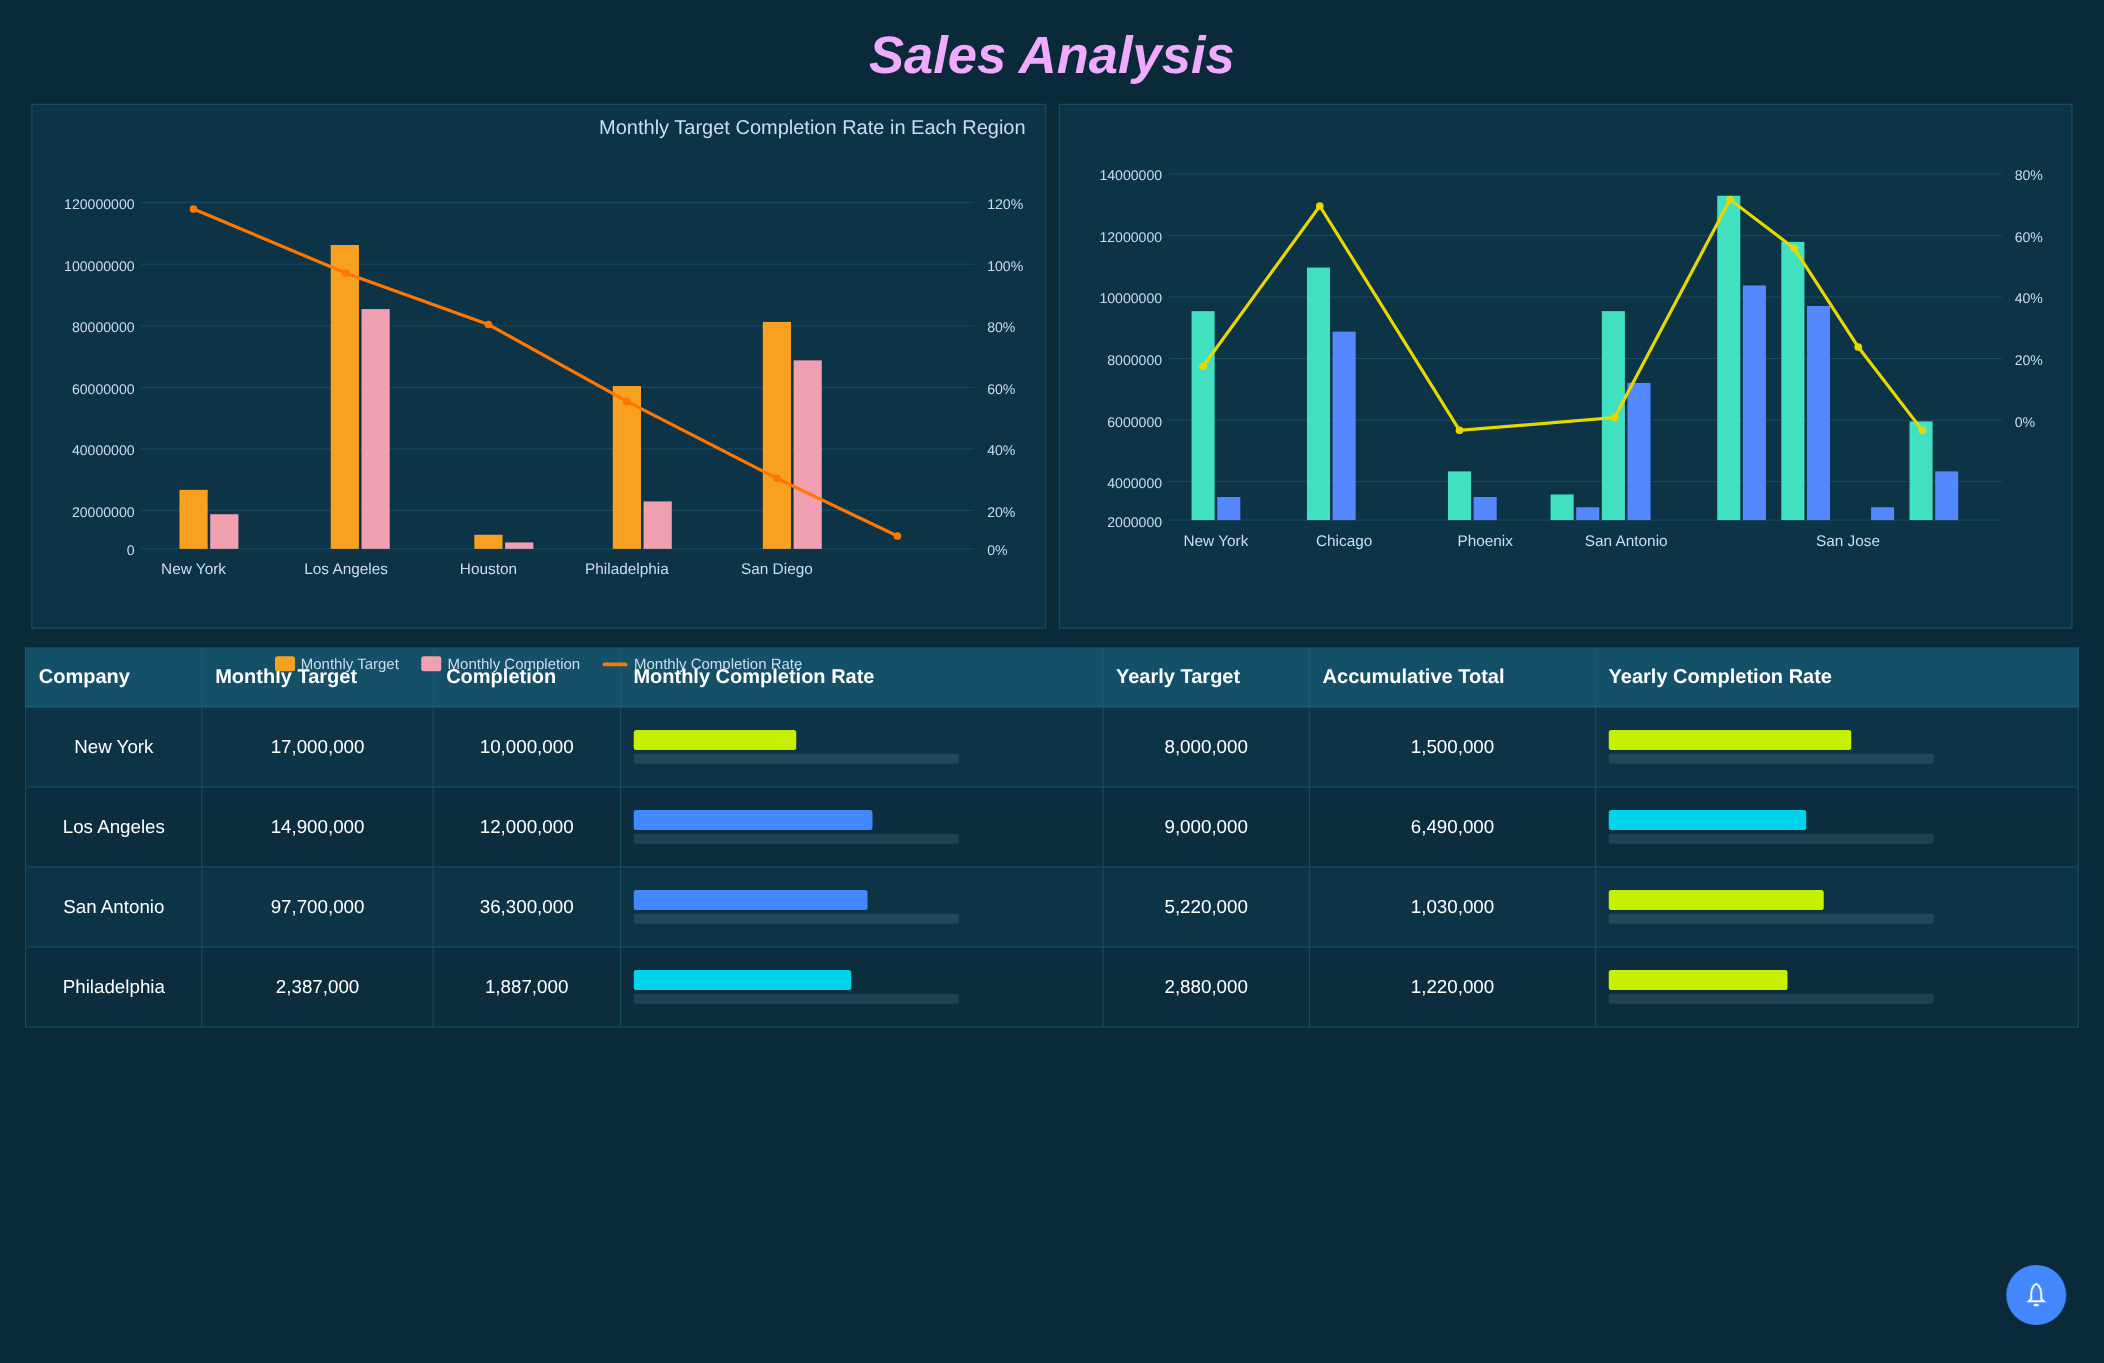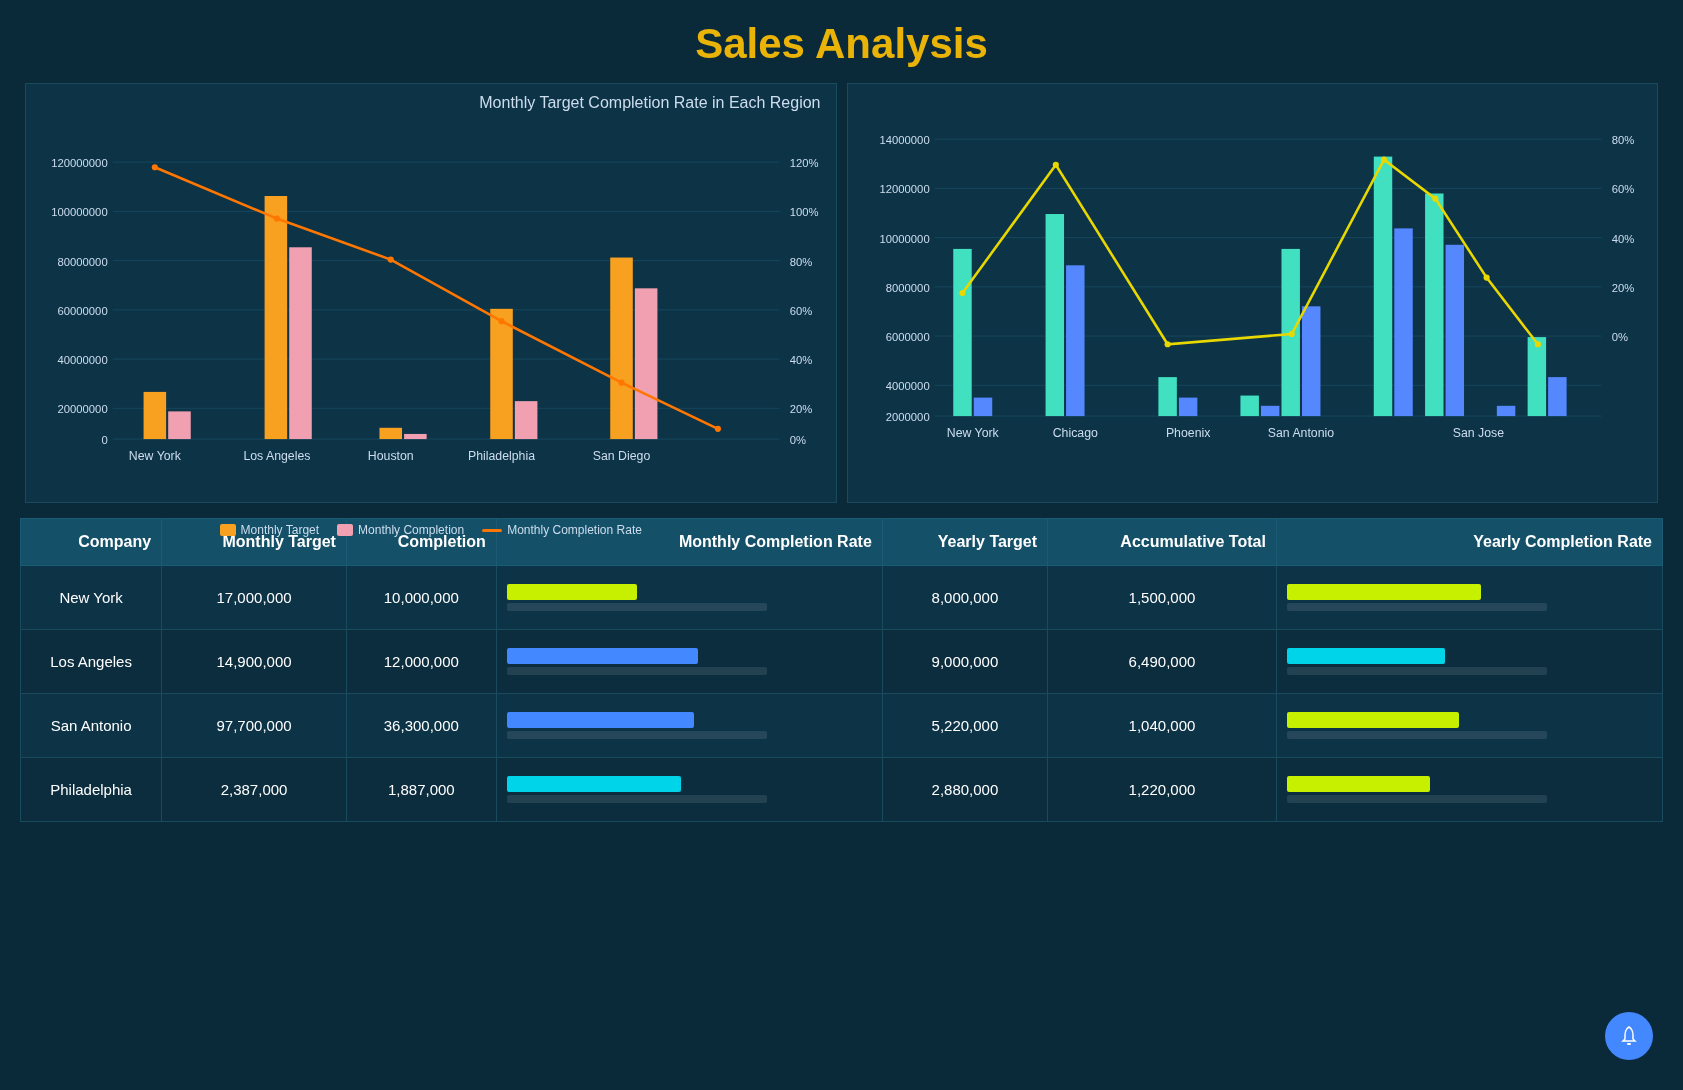--- a/index.html
+++ b/index.html
@@ -9,21 +9,22 @@
       font-family: 'Segoe UI', Arial, sans-serif;
       width: 1683px;
       min-height: 1090px;
       overflow-x: hidden;
     }
     .page-title {
       text-align: center;
       font-size: 42px;
       font-weight: bold;
       padding: 20px 0 10px 0;
-      color: #eab308;
+      color: #f0abfc;
+      font-style: italic;
     }
     .charts-row {
       display: flex;
       gap: 0;
       padding: 0 20px;
       height: 430px;
     }
     .chart-container {
       flex: 1;
       background: #0d3347;
@@ -44,21 +45,21 @@
     .data-table {
       width: 100%;
       border-collapse: collapse;
     }
     .data-table th {
       background: #145068;
       color: #fff;
       font-size: 16px;
       font-weight: 600;
       padding: 14px 10px;
-      text-align: right;
+      text-align: left;
       border: 1px solid #1a5a72;
     }
     .data-table td {
       background: #0d3347;
       color: #fff;
       font-size: 15px;
       padding: 18px 10px;
       text-align: center;
       border: 1px solid #1a4a5e;
     }
@@ -326,21 +327,21 @@
     <td>San Antonio</td>
     <td>97,700,000</td>
     <td>36,300,000</td>
     <td class="bar-cell">
       <div class="bar-wrap">
         <div class="bar" style="background:#4488ff; width:187px; max-width:260px;"></div>
         <div class="bar" style="background:rgba(255,255,255,0.1); width:260px; height:8px;"></div>
       </div>
     </td>
     <td>5,220,000</td>
-    <td>1,040,000</td>
+    <td>1,030,000</td>
     <td class="bar-cell">
       <div class="bar-wrap">
         <div class="bar" style="background:#c6f000; width:172px; max-width:260px;"></div>
         <div class="bar" style="background:rgba(255,255,255,0.1); width:260px; height:8px;"></div>
       </div>
     </td>
   </tr>
         <tr>
     <td>Philadelphia</td>
     <td>2,387,000</td>

